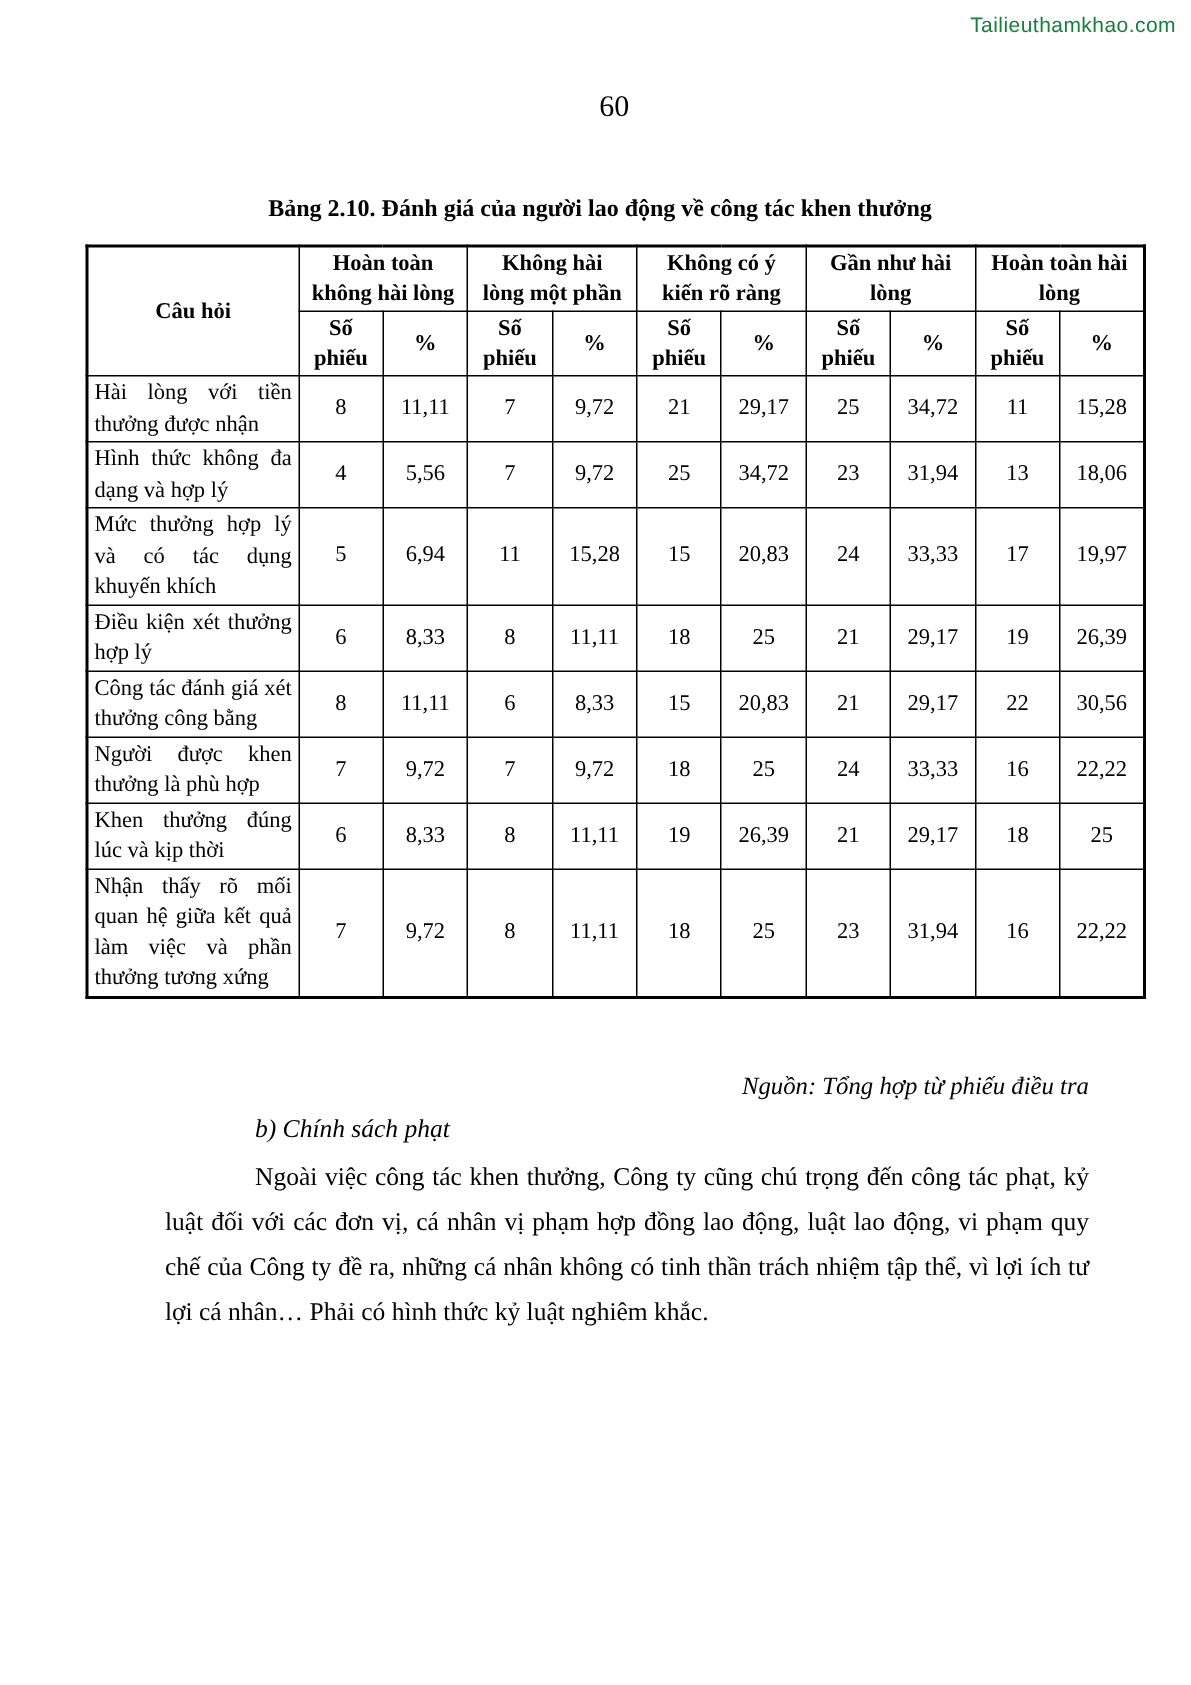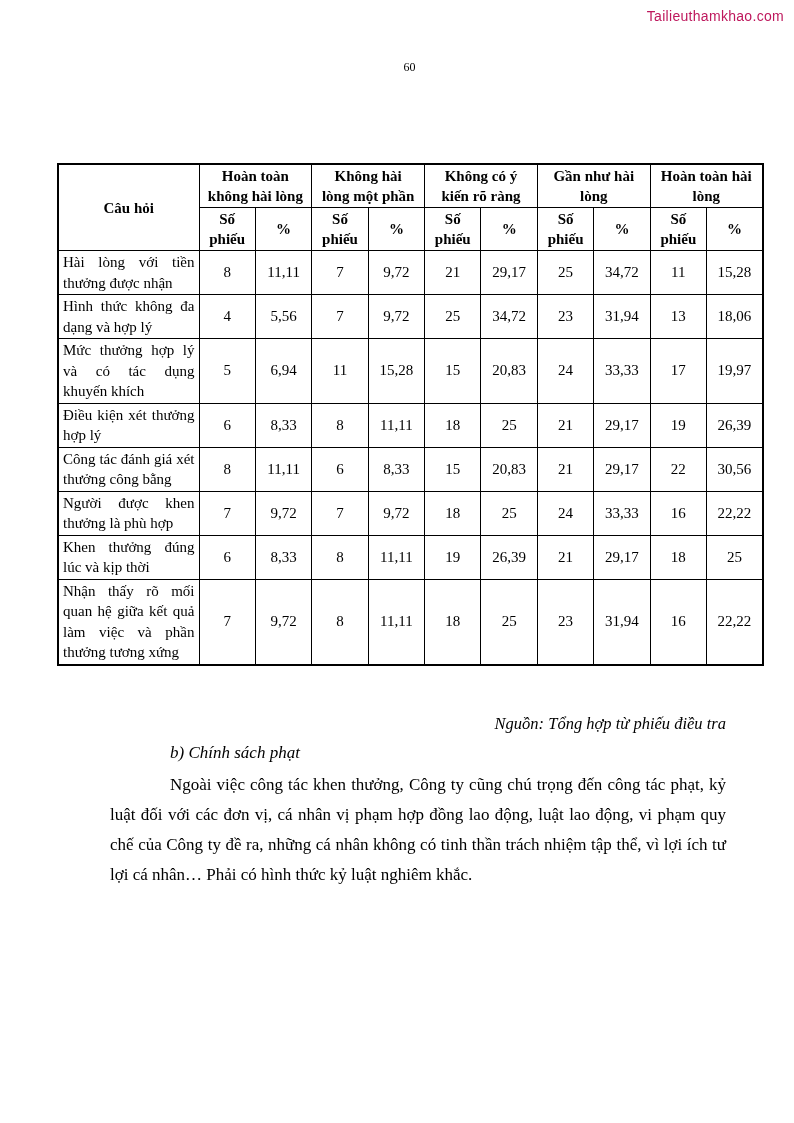--- a/index.html
+++ b/index.html
@@ -8,25 +8,25 @@
     width:794px; height:1123px;
     margin:0 auto;
     background:#ffffff;
     font-family:"Liberation Serif","DejaVu Serif",serif;
     color:#000;
     overflow:hidden;
   }
   .watermark {
     position:absolute; top:8px; right:10px;
     font-family:"Liberation Sans","DejaVu Sans",sans-serif;
-    font-size:14px; color:#be185d; letter-spacing:0.3px;margin-left:28px;
+    font-size:14px; color:#15803d; letter-spacing:0.3px;margin-left:28px;
   }
   .page-number {
     position:absolute; top:60px; left:57px; width:705px;
-    text-align:center; font-size:12px;
+    text-align:center; font-size:20px;
   }
   .table-title {
     position:absolute; top:131px; left:40px; width:720px;
     text-align:center; font-weight:bold; font-size:16px;
   }
   table.data-table {
     position:absolute; top:163px; left:57px;
     width:705px; table-layout:fixed;
     border-collapse:collapse;
     border:2px solid #000;
@@ -67,20 +67,21 @@
 </style>
 </head>
 <body>
 
 <div class="page">
 
   <div class="watermark">Tailieuthamkhao.com</div>
 
   <div class="page-number">60</div>
 
+  <div class="table-title">Bảng 2.10. Đánh giá của người lao động về công tác khen thưởng</div>
 
   <table class="data-table">
     <colgroup>
         <col style="width: 141px;">
         <col style="width: 56.4px;">
         <col style="width: 56.4px;">
         <col style="width: 56.4px;">
         <col style="width: 56.4px;">
         <col style="width: 56.4px;">
         <col style="width: 56.4px;">

